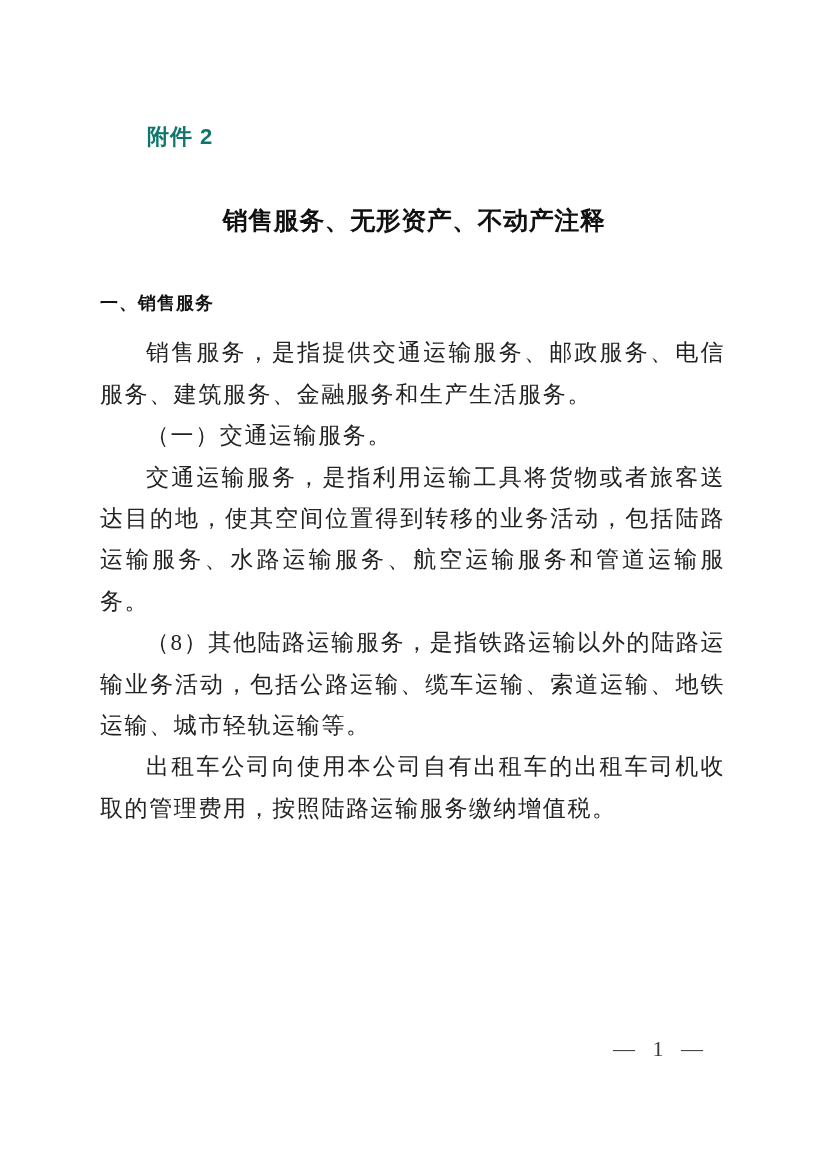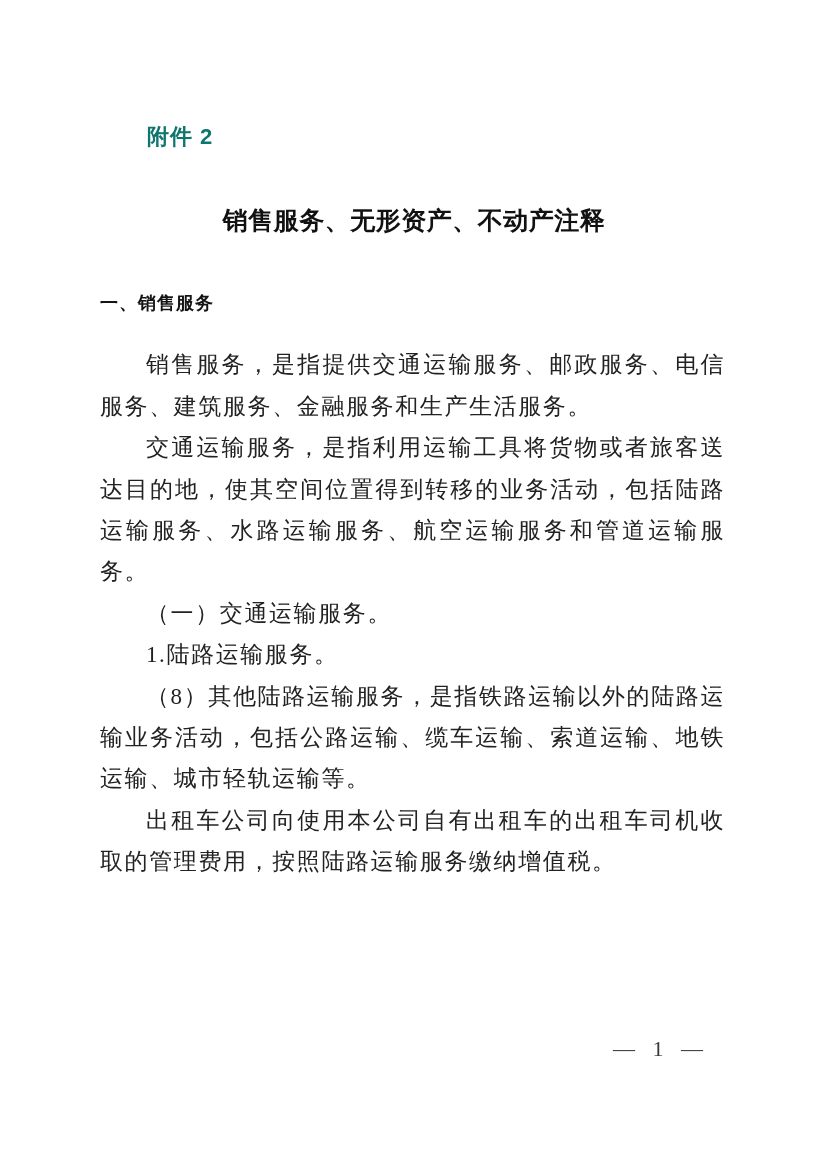--- a/index.html
+++ b/index.html
@@ -53,21 +53,21 @@
     letter-spacing: 1px;
     color: #141414;
   }
   .content p {
     margin: 0;
     text-indent: 2em;
     text-align: justify;
     text-justify: inter-character;
     color: #222222;
   }
-  .content p.first-body { margin-top: 20px; }
+  .content p.first-body { margin-top: 8px; }
   .page-footer {
     position: absolute;
     top: 1036px;
     right: 118px;
     font-size: 22px;
     line-height: 26px;
     letter-spacing: 6px;
     color: #3a3a3a;
   }
 </style>
@@ -76,22 +76,21 @@
 
 <div class="page">
 
   <div class="attachment-label">附件 2</div>
 
   <div class="doc-title">销售服务、无形资产、不动产注释</div>
 
   <div class="content">
     <div class="section-heading">一、销售服务</div>
     <p class="first-body">销售服务，是指提供交通运输服务、邮政服务、电信服务、建筑服务、金融服务和生产生活服务。</p>
+    <p>（一）交通运输服务。</p>
     <p>交通运输服务，是指利用运输工具将货物或者旅客送达目的地，使其空间位置得到转移的业务活动，包括陆路运输服务、水路运输服务、航空运输服务和管道运输服务。</p>
-    <p>（一）交通运输服务。</p>
-    <p>1.陆路运输服务。</p>
     <p>（8）其他陆路运输服务，是指铁路运输以外的陆路运输业务活动，包括公路运输、缆车运输、索道运输、地铁运输、城市轻轨运输等。</p>
     <p>出租车公司向使用本公司自有出租车的出租车司机收取的管理费用，按照陆路运输服务缴纳增值税。</p>
   </div>
 
   <div class="page-footer">— 1 —</div>
 
 </div>
 
 </body></html>

